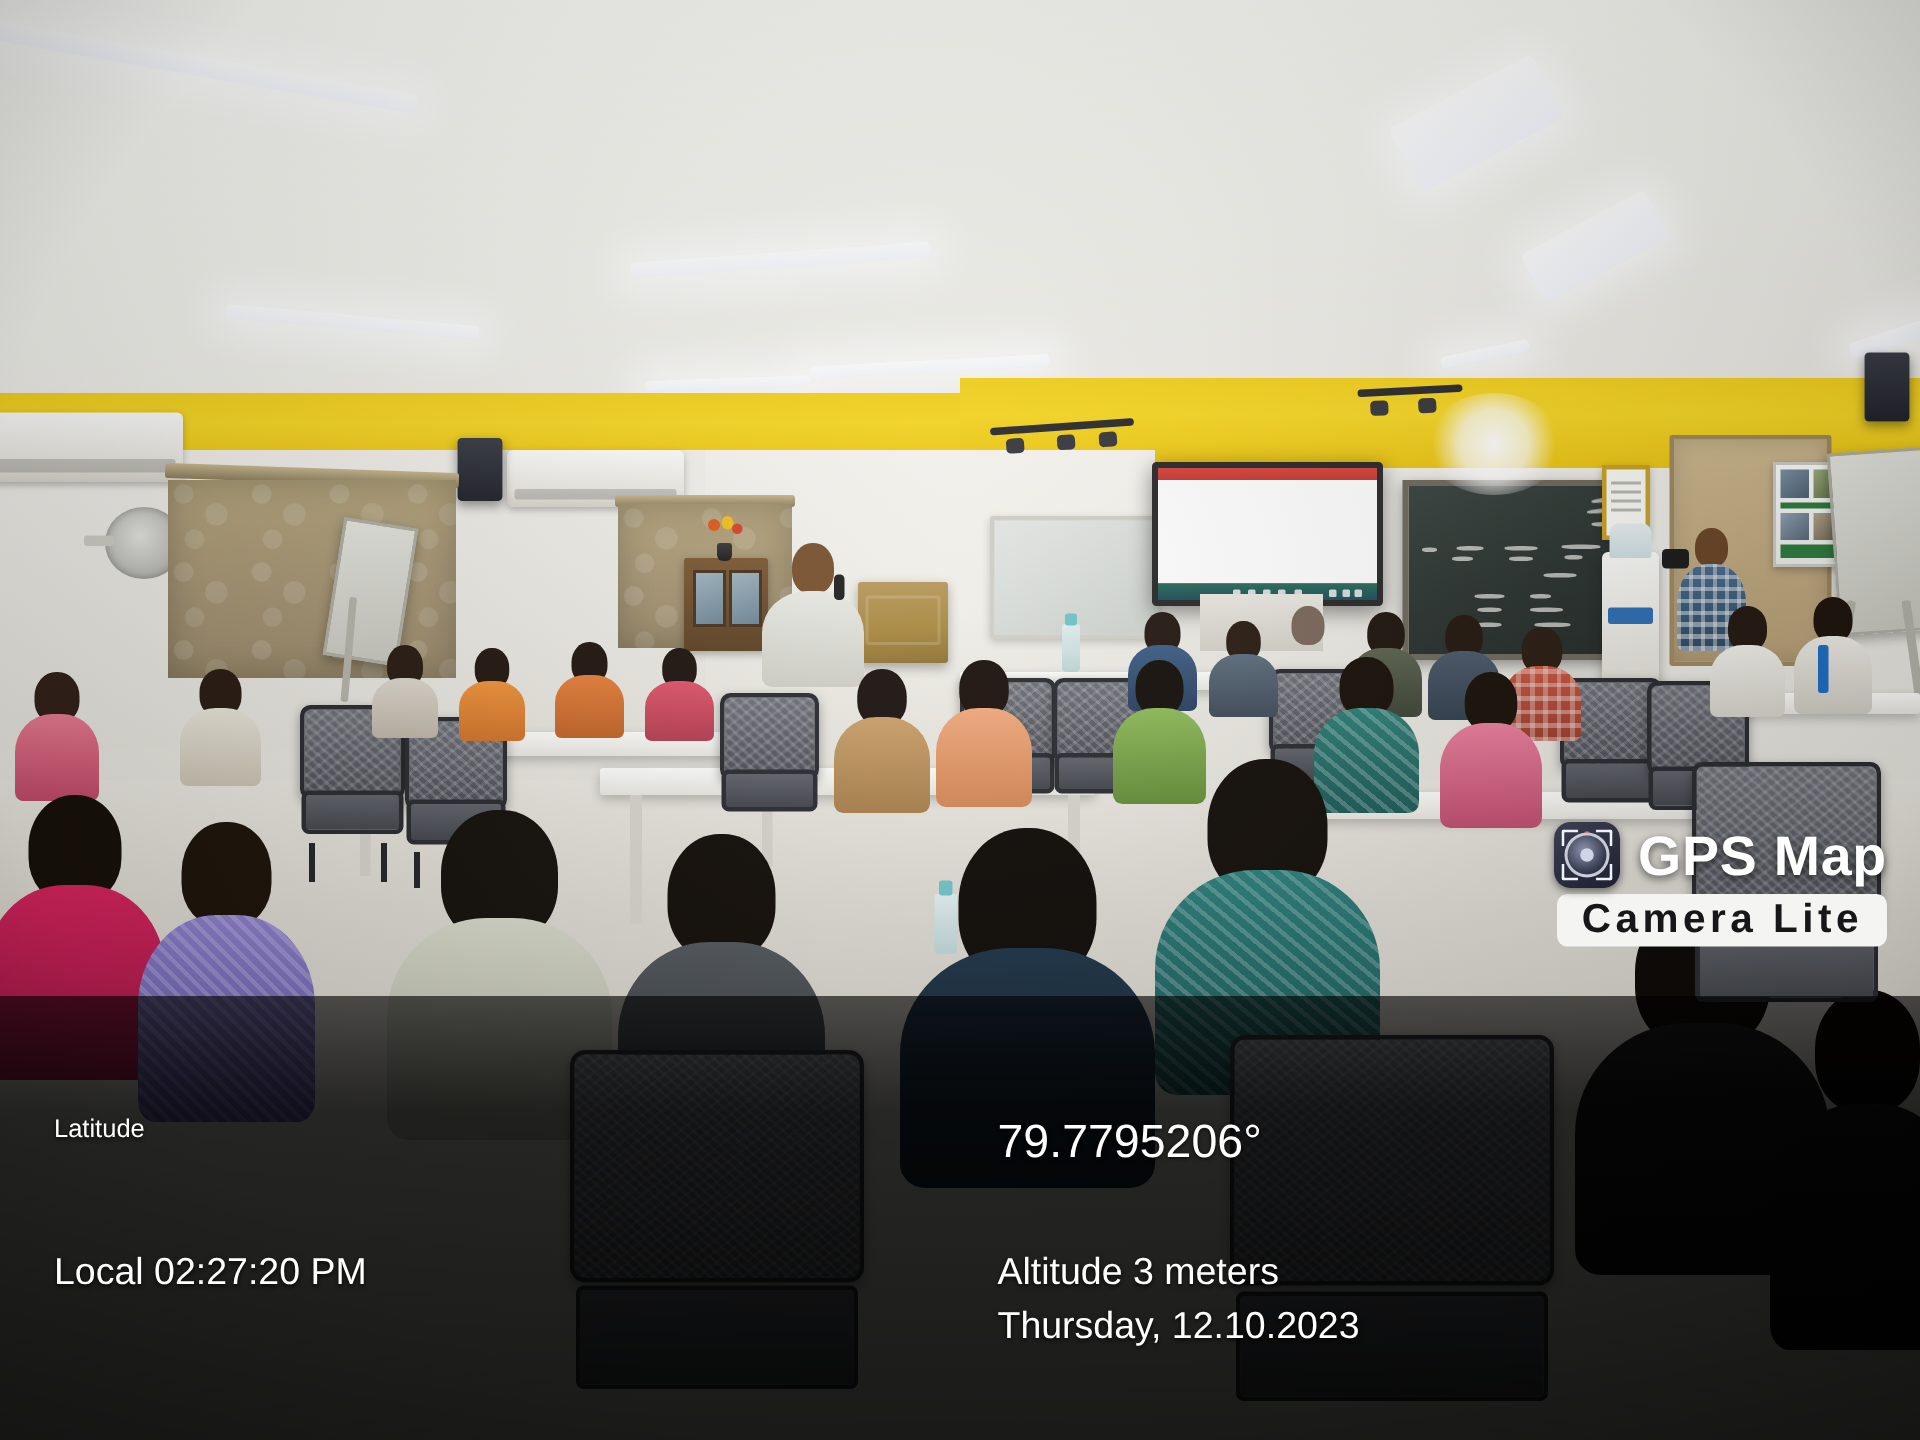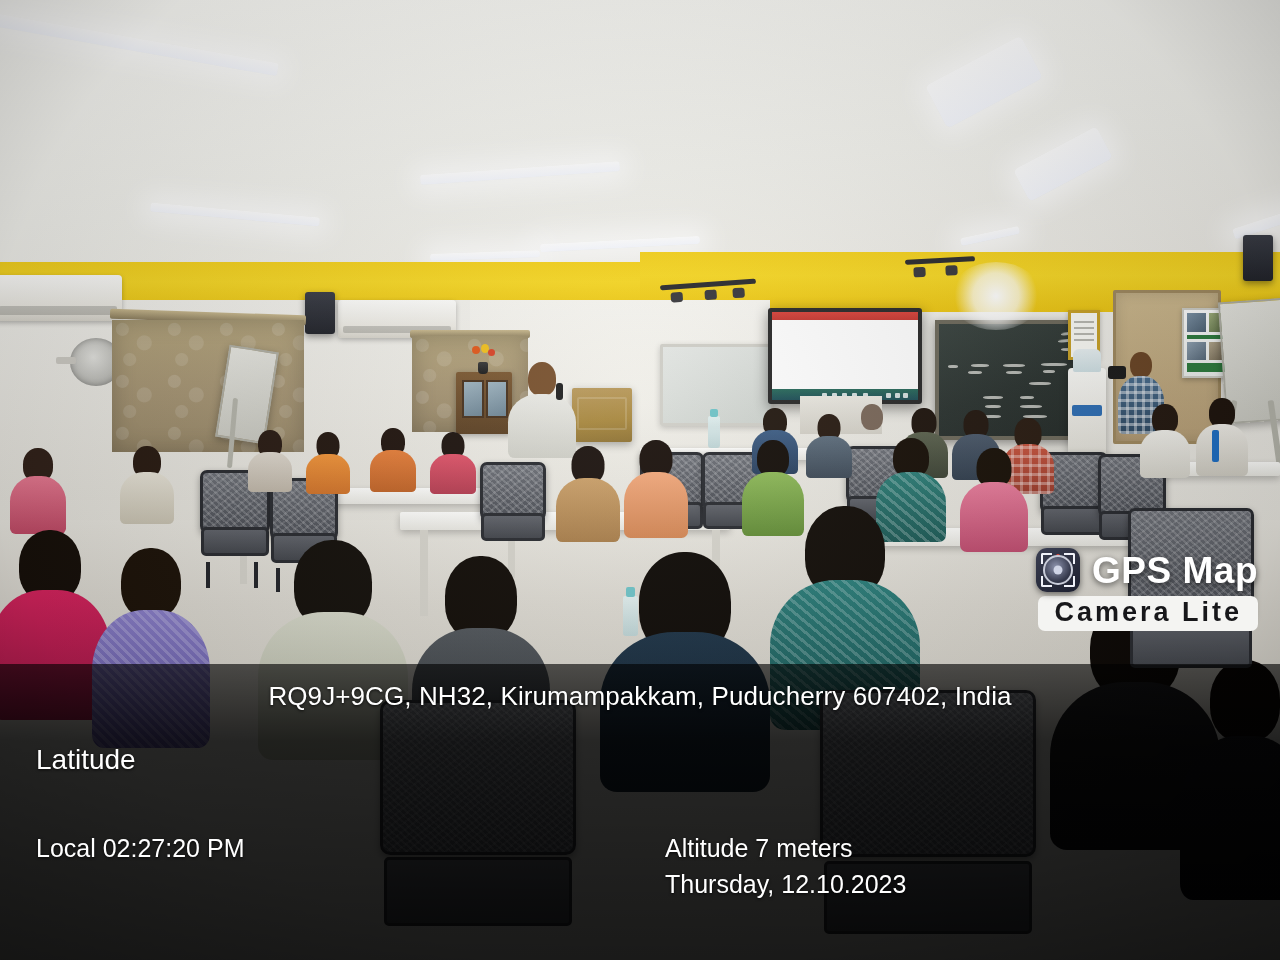--- a/index.html
+++ b/index.html
@@ -161,21 +161,21 @@
 
   
   .overlay{position:absolute;left:0;bottom:0;width:1280px;height:296px;
     background:linear-gradient(180deg, rgba(0,0,0,.62) 0%, rgba(0,0,0,.80) 26%, rgba(0,0,0,.86) 100%);
     color:#fff;}
   .ov-address{position:absolute;left:0;top:17px;width:100%;text-align:center;
     font-size:26px;letter-spacing:.1px;text-shadow:0 1px 3px rgba(0,0,0,.8);}
   .ov-col{position:absolute;}
   .ov-left{left:36px;}
   .ov-right{left:665px;}
-  .ov-label{font-size:28px;line-height:1.28;text-shadow:0 1px 3px rgba(0,0,0,.8);}
+  .ov-label{font-size:17px;line-height:1.28;text-shadow:0 1px 3px rgba(0,0,0,.8);}
   .ov-value{font-size:31px;line-height:1.25;text-shadow:0 1px 3px rgba(0,0,0,.8);}
   .ov-row2{position:absolute;font-size:25px;line-height:1.42;text-shadow:0 1px 3px rgba(0,0,0,.8);}
   .ov-note{position:absolute;left:30px;bottom:18px;font-family:"DejaVu Serif",serif;
     font-style:italic;font-weight:700;font-size:26px;letter-spacing:.4px;
     text-shadow:0 1px 3px rgba(0,0,0,.85);}
 </style>
 </head>
 <body>
 
 <div class="shot">
@@ -520,28 +520,28 @@
           <span class="cn c4"></span>
         <span class="dot"></span>
         <span class="ring"></span>
       </div>
       <div class="wm-title">GPS Map</div>
     </div>
     <div class="wm-sub">Camera Lite</div>
   </div>
 
   <div class="overlay">
-    <div class="ov-address">RQ9J+9CG, NH32, Kirumampakkam, Puducherry 607402, India</div>
 
     <div class="ov-col ov-left" style="top:78px;">
       <div class="ov-label">Latitude</div>
     </div>
 
     <div class="ov-col ov-right" style="top:78px;">
+      <div class="ov-value">79.7795206°</div>
     </div>
 
     <div class="ov-row2" style="left:36px;top:167px;text-align:right;">Local 02:27:20 PM</div>
-    <div class="ov-row2" style="left:665px;top:167px;">Altitude 7 meters</div>
+    <div class="ov-row2" style="left:665px;top:167px;">Altitude 3 meters</div>
     <div class="ov-row2" style="left:665px;top:203px;">Thursday, 12.10.2023</div>
 
   </div>
 
 </div>
 
 </body></html>

